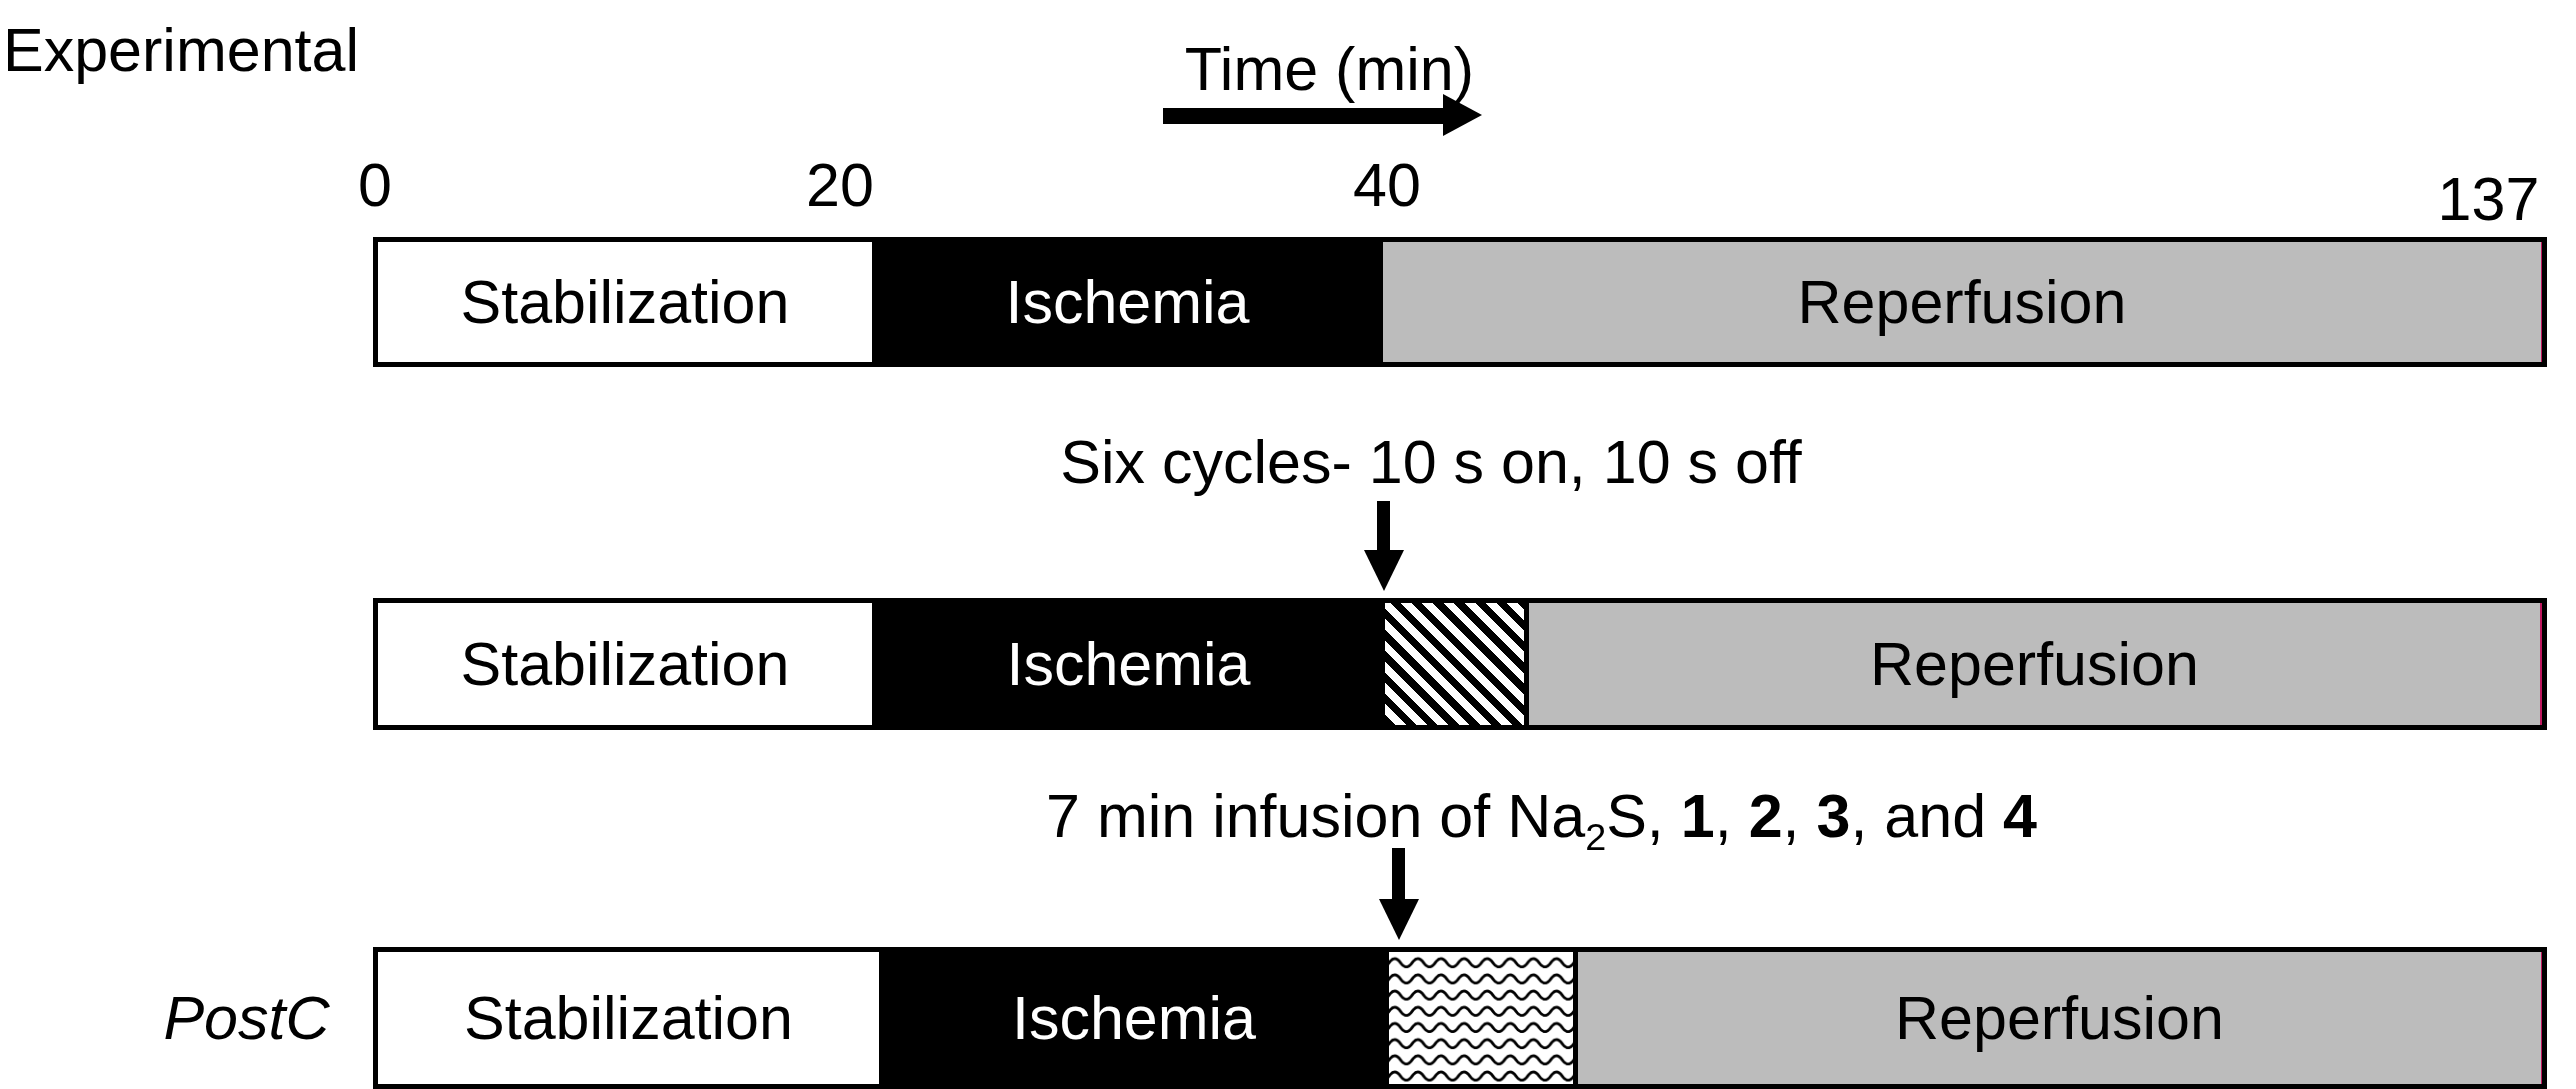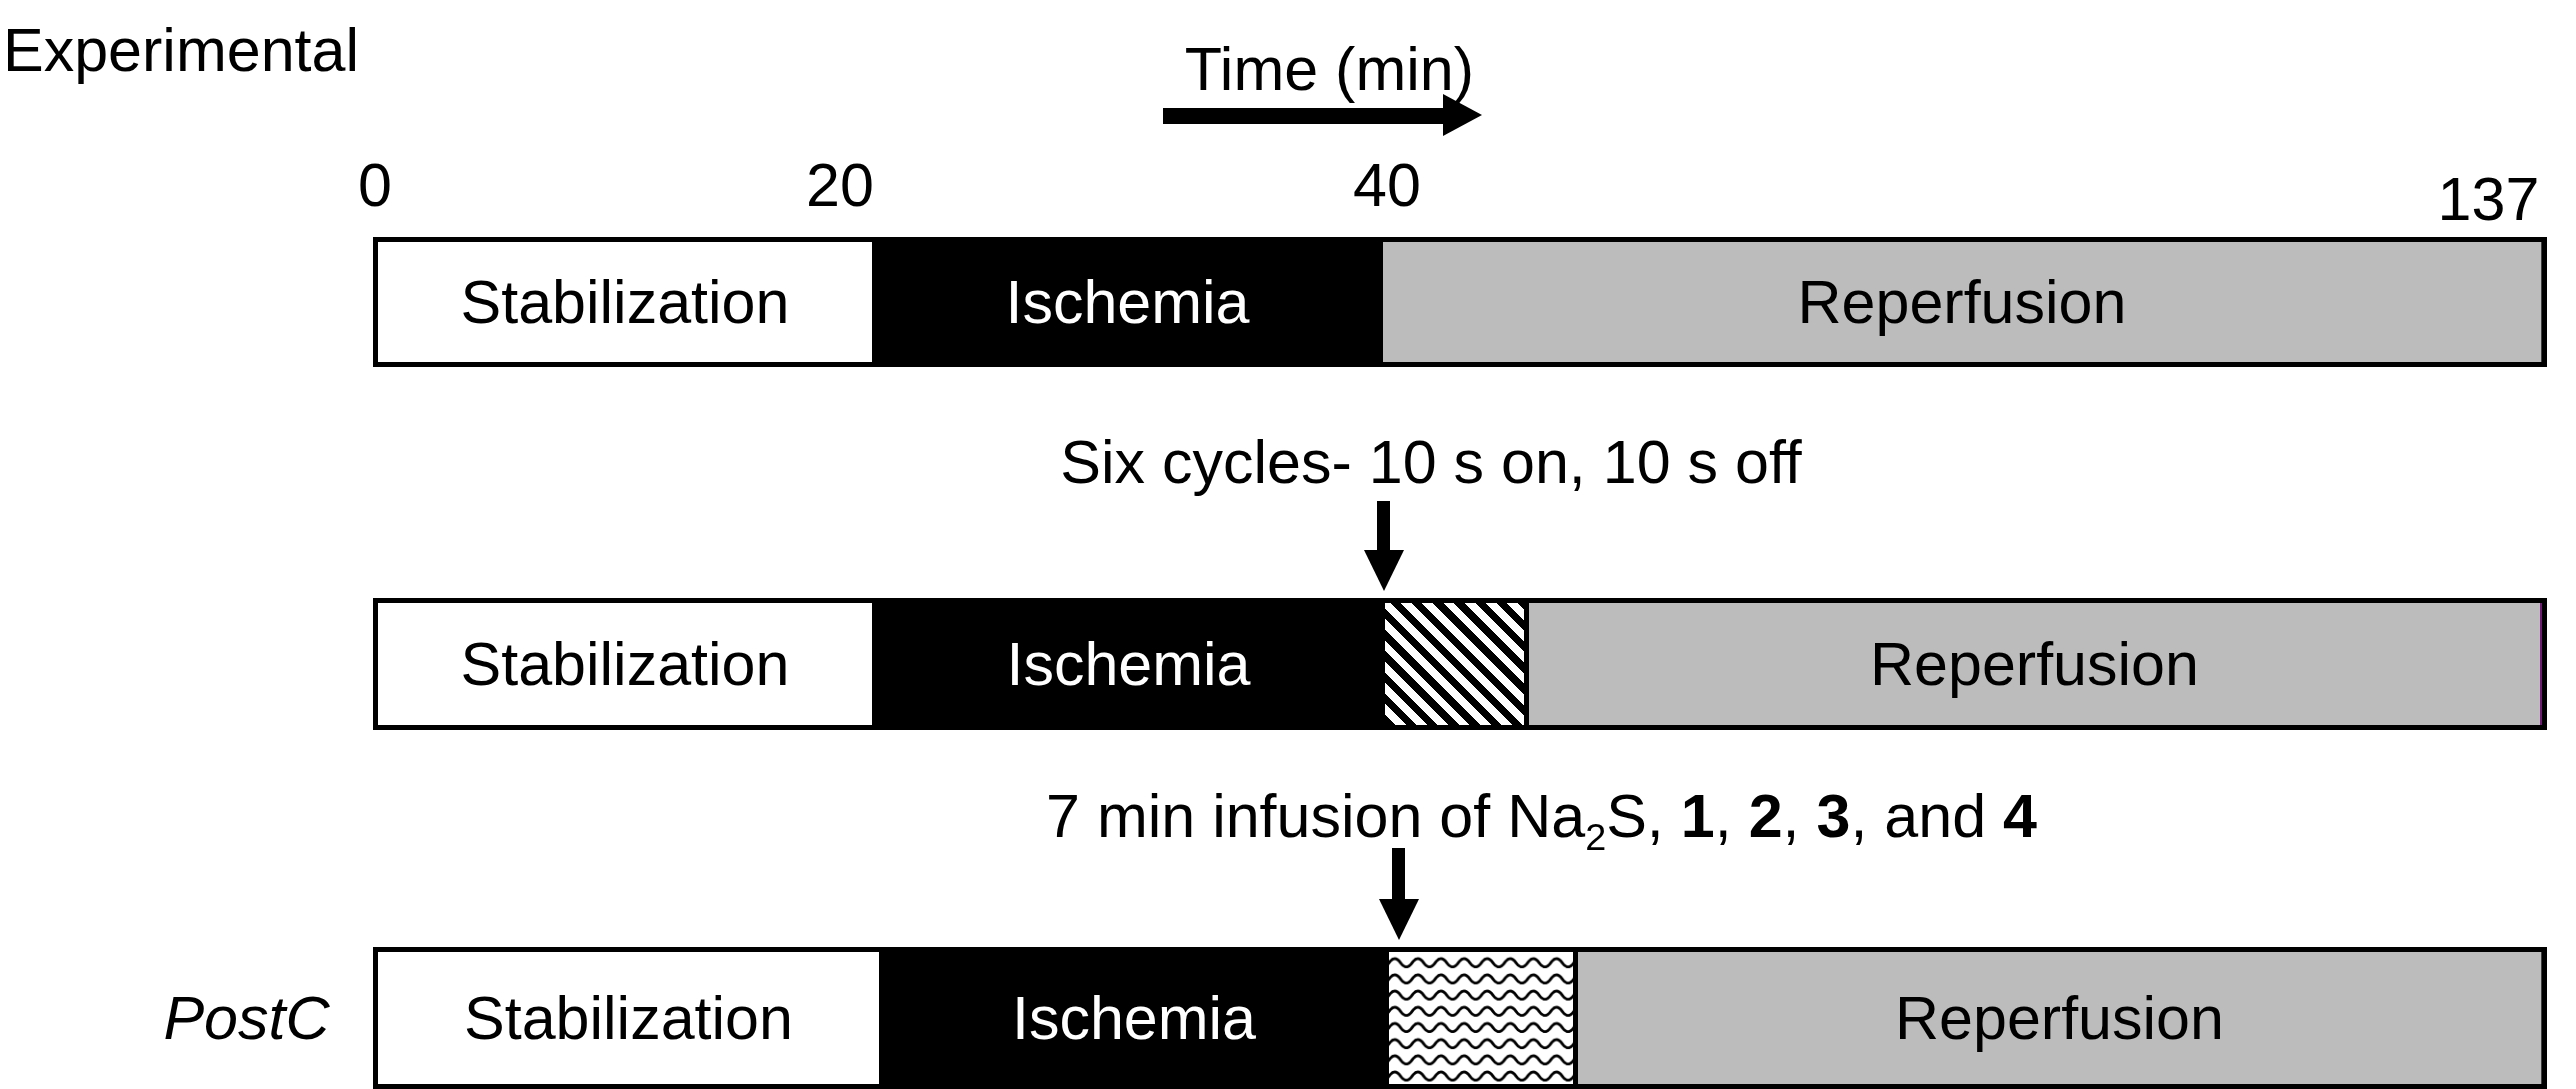--- a/index.html
+++ b/index.html
@@ -40,21 +40,21 @@
   .label-r1 { left: 6.6px;   top: 237px;  width: 301px; height: 130px; }
   .label-r2 { left: 99px; top: 598px;  width: 329px; height: 132px; }
   .label-r3 { left: 82px; top: 947px; width: 329px; height: 142px; font-style: italic; }
 
   
   .bar {
     left: 373px; width: 2174px;
     display: flex;
     border: 5.8px solid #000;
     box-sizing: border-box;
-    background: #701a75;
+    background: #be185d;
   }
   .bar-r1 { top: 237px;  height: 130px; }
   .bar-r2 { top: 598px;  height: 132px; }
   .bar-r3 { top: 947px; height: 142px; }
 
   .seg {
     display: flex; align-items: center; justify-content: center;
     height: 100%; box-sizing: border-box; overflow: hidden;
     flex: 0 0 auto;
   }

